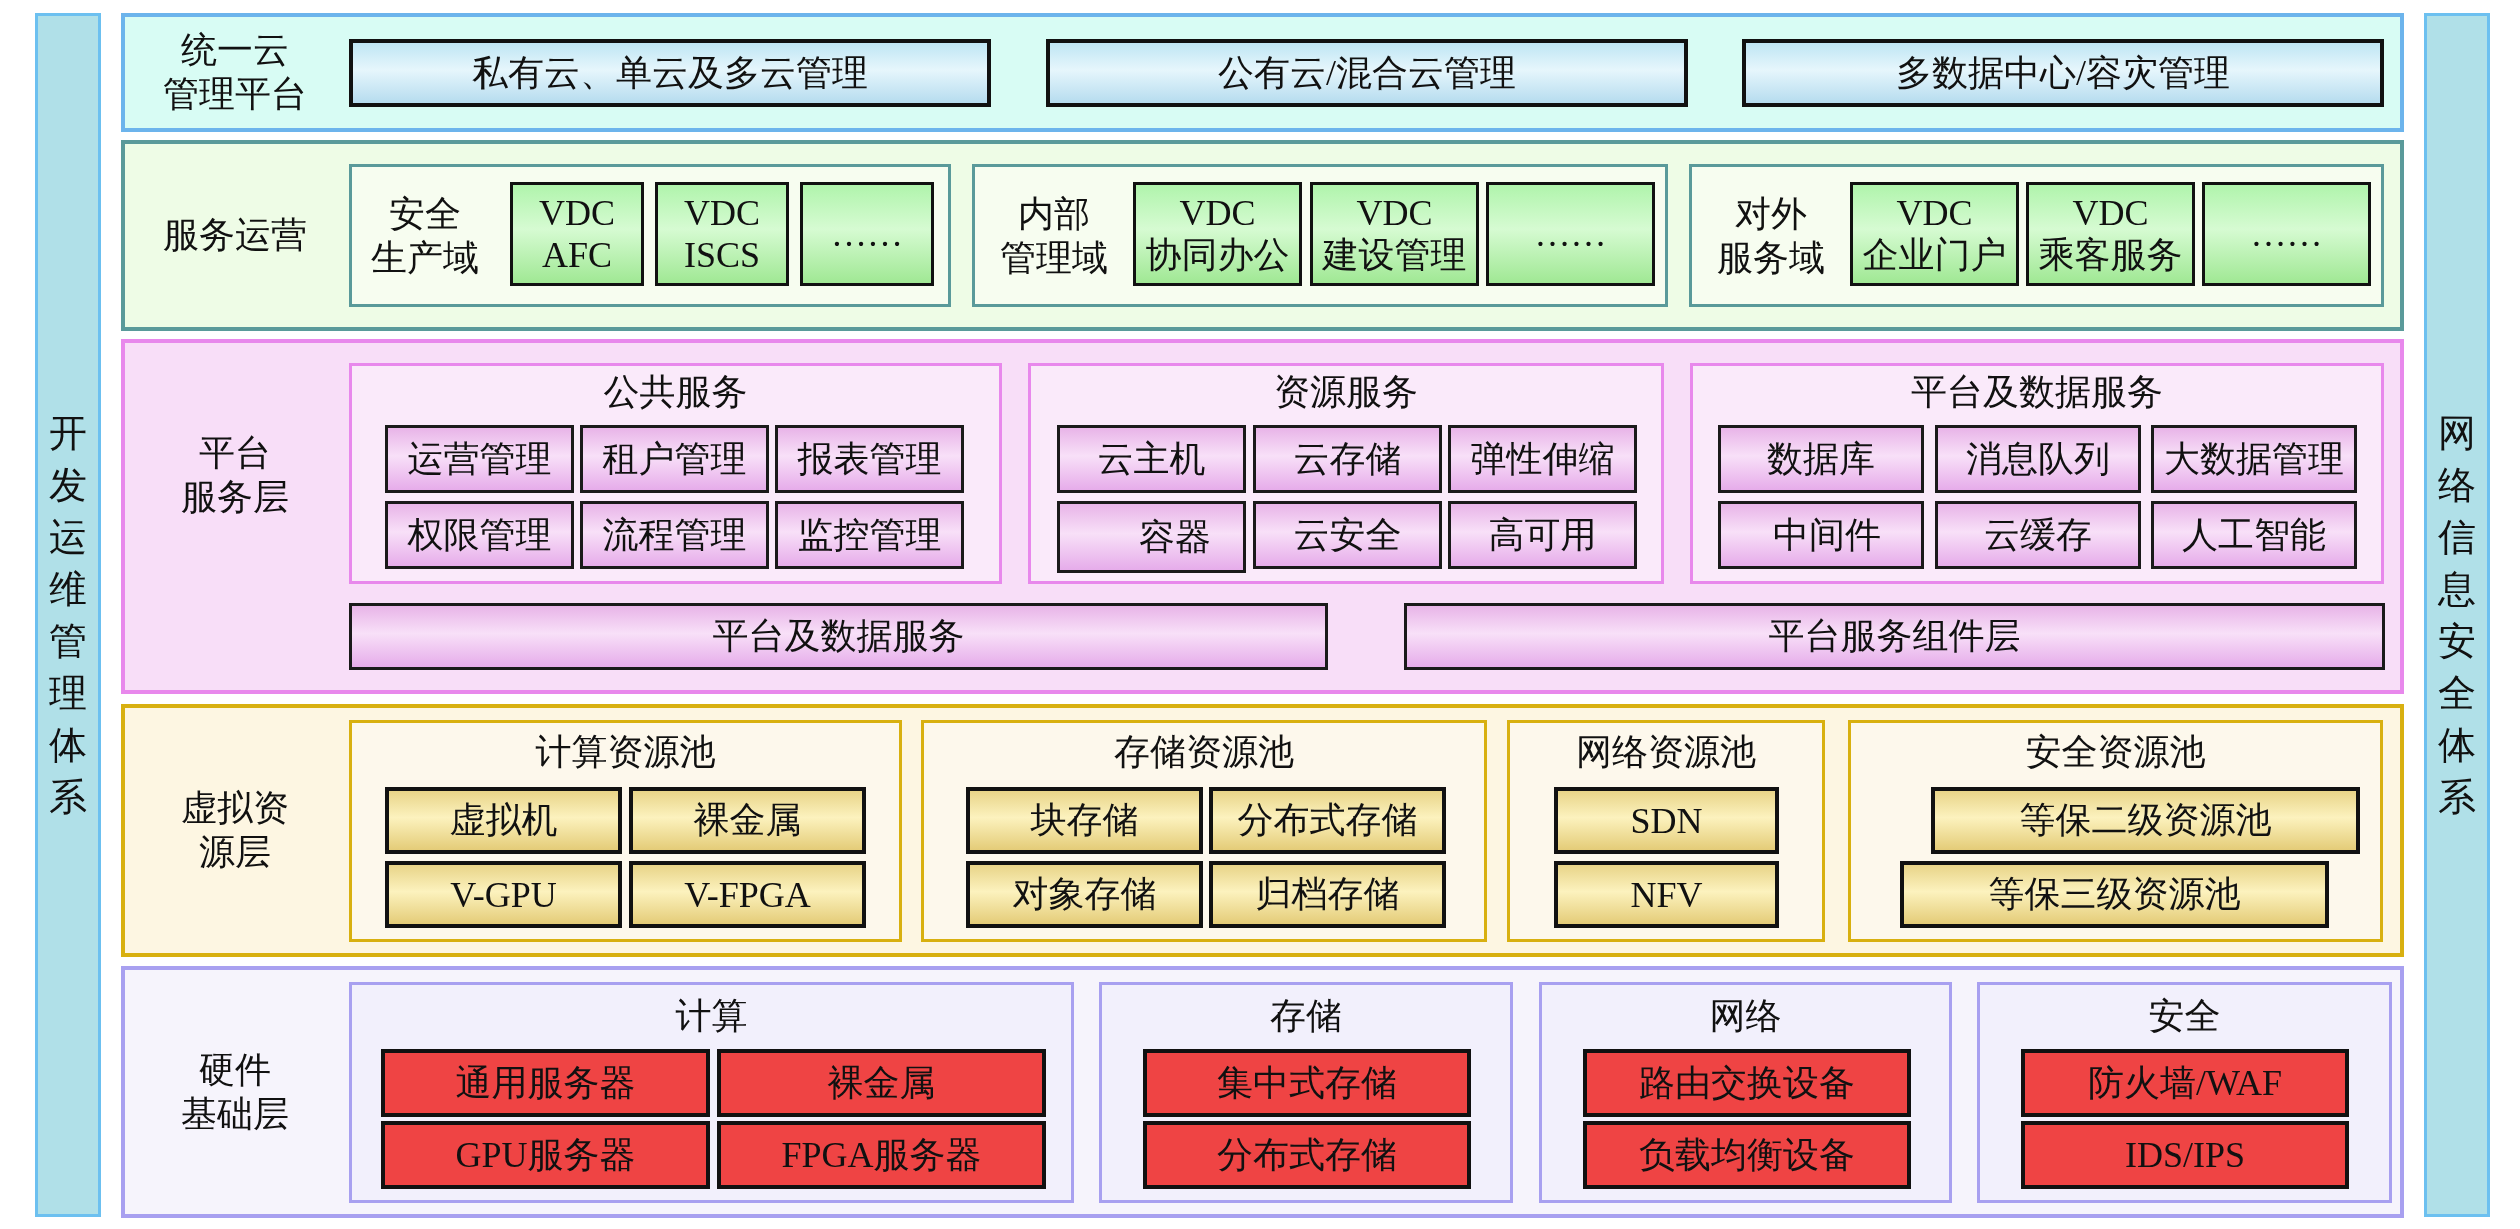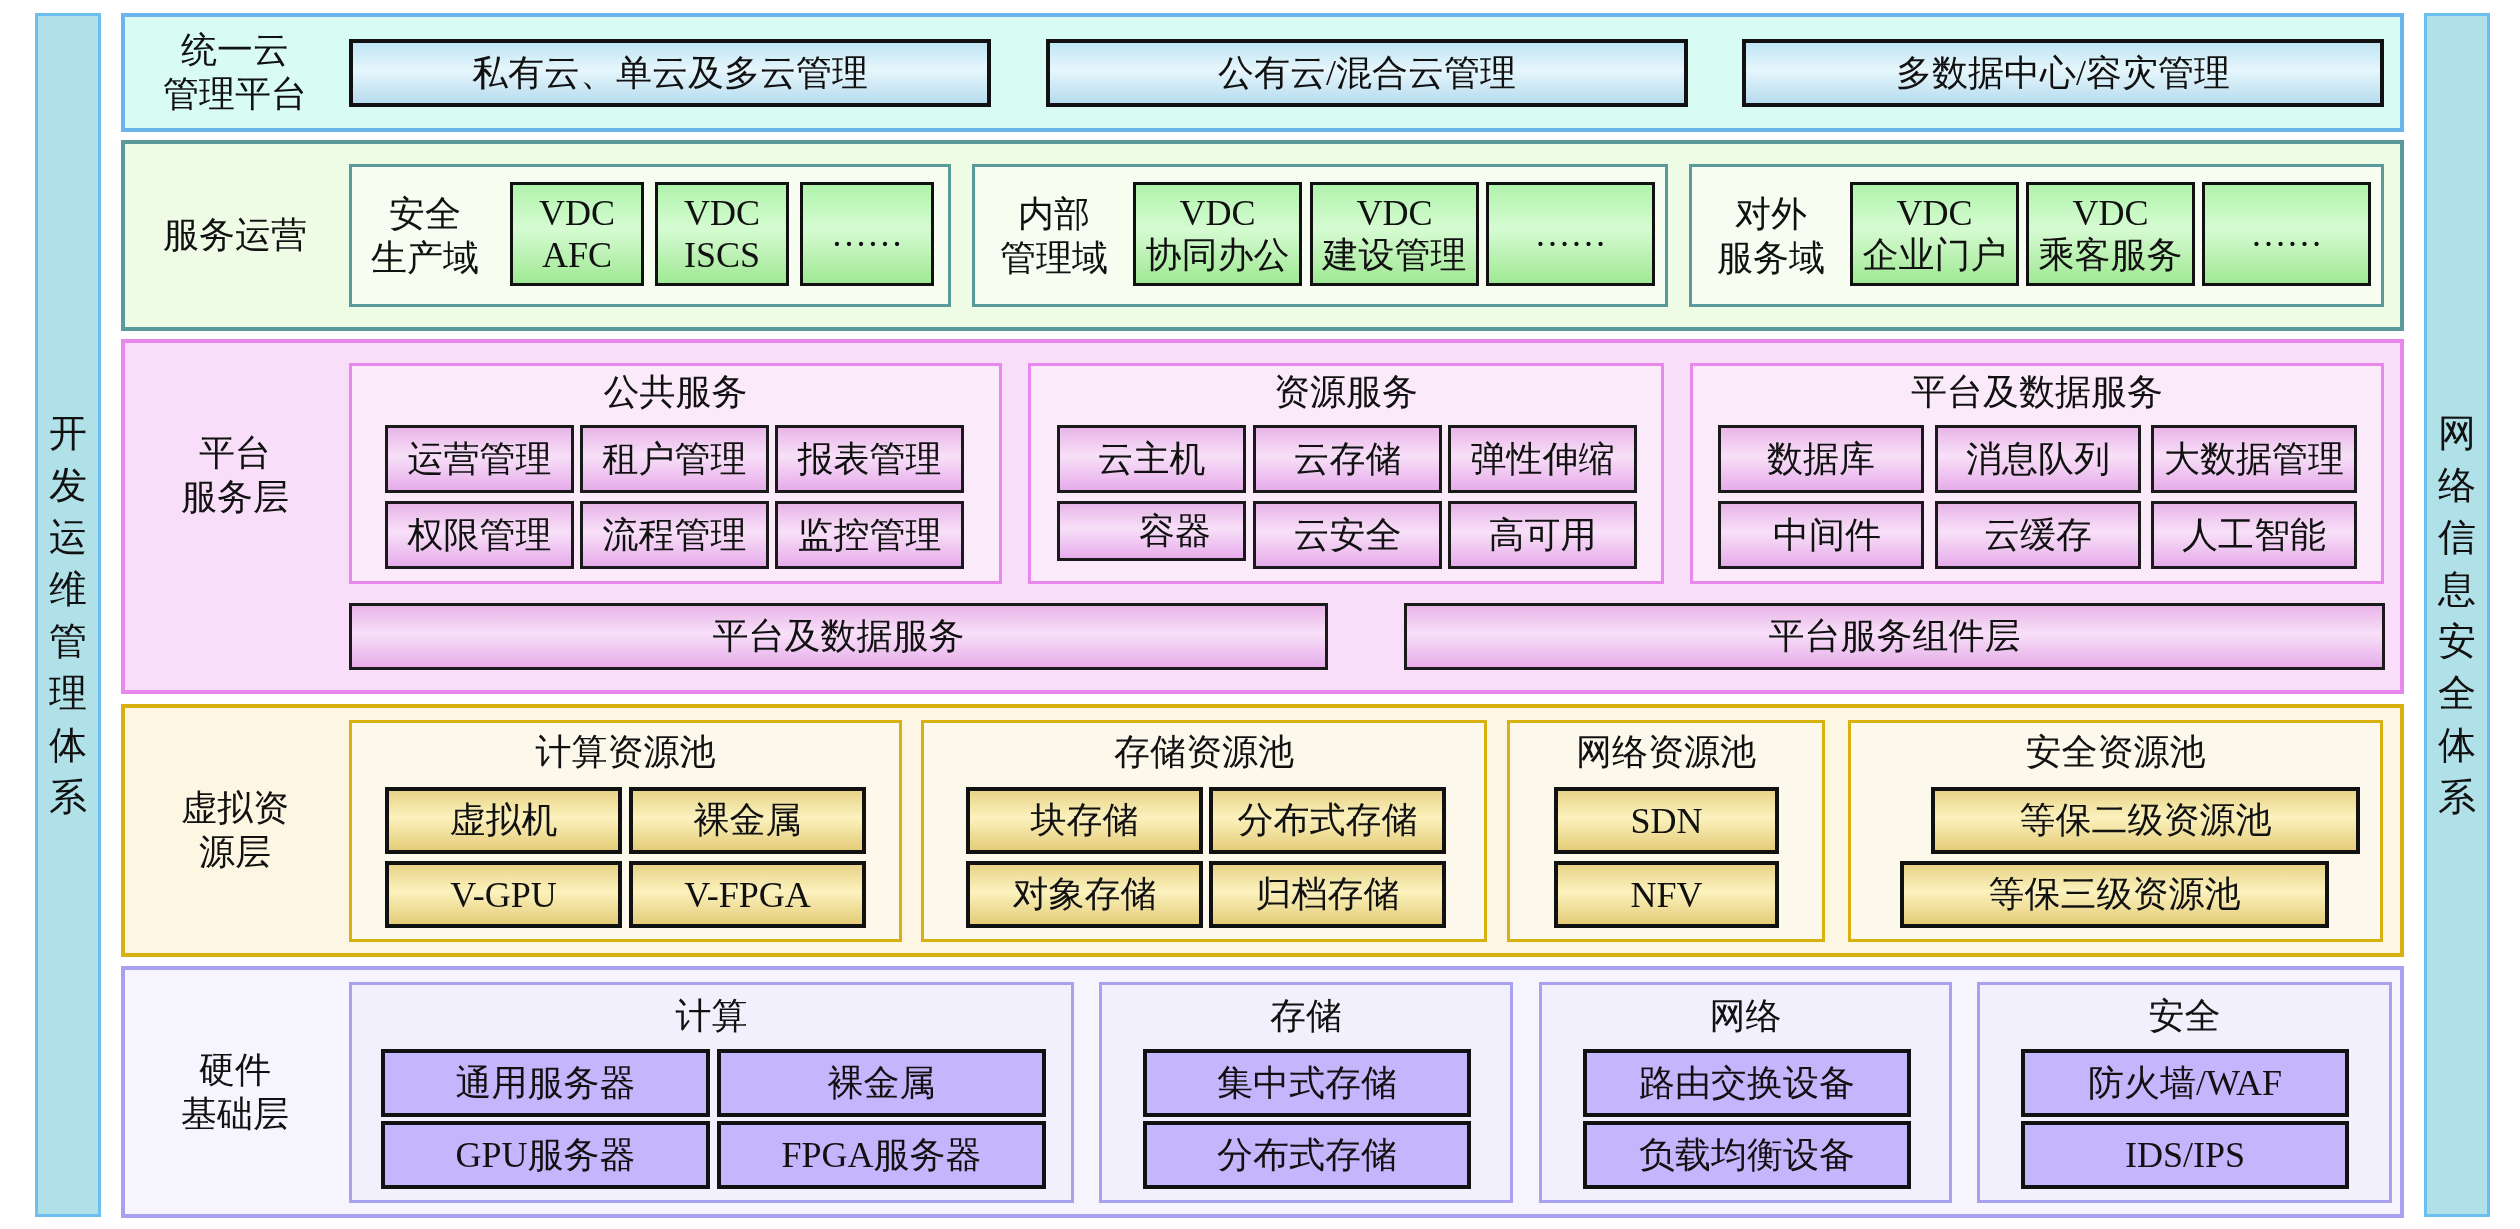--- a/index.html
+++ b/index.html
@@ -34,21 +34,21 @@
   .group3 { background:#faeafa; border:3px solid #e888ec; }
   .group-title { font-size:36px; }
   .pink { border:3px solid #1a1a1a; background:linear-gradient(#e8b4e8 0%, #f8e0f8 45%, #e6acea 100%);
           font-size:36px; }
 
   .group4 { background:#fdf8ec; border:3px solid #d8b010; }
   .gold { border:4px solid #111; background:linear-gradient(#e8d488 0%, #fcf2be 45%, #e4cc78 100%);
           font-size:36px; }
 
   .group5 { background:#f2f0fc; border:3px solid #a8a0f0; }
-  .lav { border:4px solid #111; background:#c4b5fd; font-size:36px; }
+  .lav { border:4px solid #111; background:#ef4444; font-size:36px; }
 </style>
 </head>
 <body>
 
 <div class="abs sidebar" style="left:35px;top:13px;width:66px;height:1204px;">
   <div id="left-bar-text">
       <span>开</span>
       <span>发</span>
       <span>运</span>
       <span>维</span>
@@ -171,21 +171,21 @@
     <div class="abs flexc group-title" style="left:1028px;top:368px;width:636px;height:48px;">资源服务</div>
     <div class="abs flexc pink" style="left:1057px;top:425px;width:189px;height:68px;">
       <span>云主机</span>
     </div>
     <div class="abs flexc pink" style="left:1253px;top:425px;width:189px;height:68px;">
       <span>云存储</span>
     </div>
     <div class="abs flexc pink" style="left:1448px;top:425px;width:189px;height:68px;">
       <span>弹性伸缩</span>
     </div>
-    <div class="abs flexc pink" style="left:1057px;top:501px;width:189px;height:60px;padding-left:47px;">
+    <div class="abs flexc pink" style="left:1057px;top:501px;width:189px;height:72px;padding-left:47px;">
       <span>容器</span>
     </div>
     <div class="abs flexc pink" style="left:1253px;top:501px;width:189px;height:68px;">
       <span>云安全</span>
     </div>
     <div class="abs flexc pink" style="left:1448px;top:501px;width:189px;height:68px;">
       <span>高可用</span>
     </div>
     <div class="abs group3" style="left:1690px;top:363px;width:694px;height:221px;"></div>
     <div class="abs flexc group-title" style="left:1690px;top:368px;width:694px;height:48px;">平台及数据服务</div>

